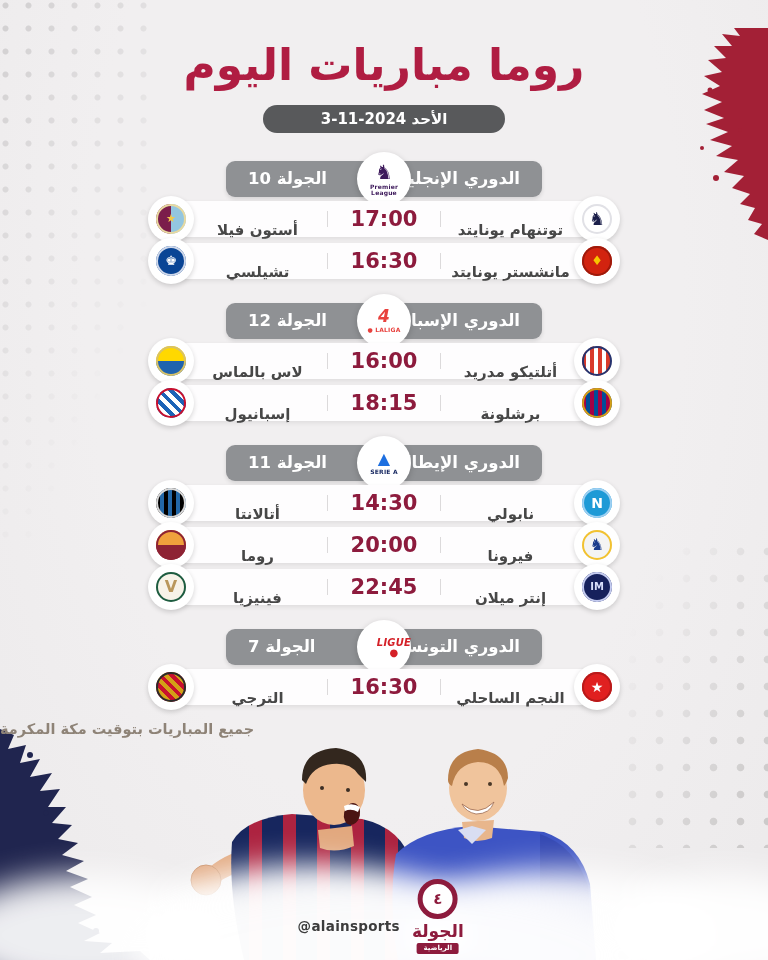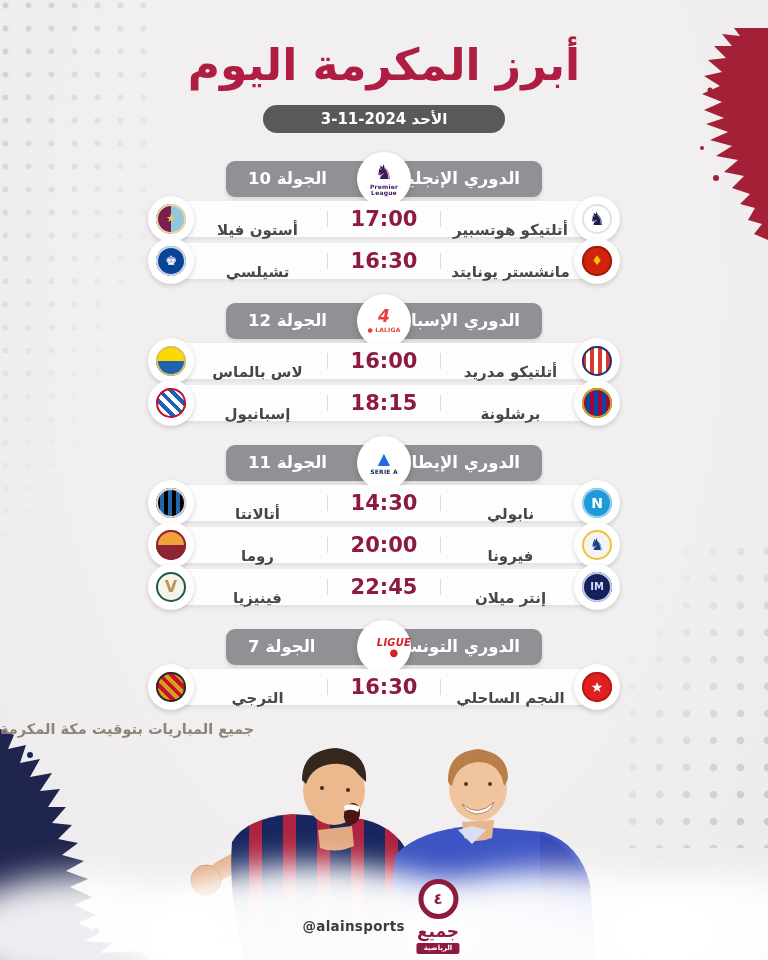--- a/index.html
+++ b/index.html
@@ -82,39 +82,39 @@
 <svg class="splat-red" viewBox="0 0 110 215" aria-hidden="true">
   <path fill="currentColor" d="M110 0 L110 212 96 206 104 196 90 192 97 180 82 176 92 166 74 160 86 148 66 144 80 132 58 128 74 118 52 112 70 104 48 96 66 90 46 82 64 74 44 66 62 58 46 48 64 44 50 32 68 30 56 18 74 18 64 6 82 8 76 0 Z"></path>
   <circle fill="currentColor" cx="68" cy="22" r="3"></circle>
     <circle fill="currentColor" cx="52" cy="62" r="2.5"></circle>
   <circle fill="currentColor" cx="58" cy="150" r="3"></circle>
     <circle fill="currentColor" cx="82" cy="102" r="2"></circle>
   <circle fill="currentColor" cx="44" cy="120" r="2"></circle>
 </svg>
 
 <main class="content">
-  <h1 class="page-title">أبرز المكرمة اليوم</h1>
+  <h1 class="page-title">روما مباريات اليوم</h1>
   <div class="date-pill">الأحد 2024-11-3</div>
   <div class="sections" id="sections">
       <section class="league-section">
         <div class="league-header">
           <span class="league-name">الدوري الإنجليزي</span>
           <div class="logo-circle">
             <span class="logo-glyph" style="color: rgb(61, 25, 91); font-size: 20px;">♞</span>
             <span class="logo-caption" style="color: rgb(61, 25, 91); font-size: 6px;">Premier League</span>
           </div>
           <span class="league-round">الجولة 10</span>
         </div>
         <div class="match-row">
           <span class="badge b1">
             <span class="badge-inner" style="background: rgb(255, 255, 255); box-shadow: rgb(225, 225, 230) 0px 0px 0px 2px inset;">
               <span class="badge-glyph" style="color: rgb(27, 31, 74); font-size: 18px;">♞</span>
             </span>
           </span>
-          <span class="team-name">أتلتيكو هوتسبير</span>
+          <span class="team-name">توتنهام يونايتد</span>
           <div class="vsep"></div>
           <span class="match-time">17:00</span>
           <div class="vsep"></div>
           <span class="team-name">أستون فيلا</span>
           <span class="badge b2">
             <span class="badge-inner" style="background: linear-gradient(90deg, rgb(123, 30, 75) 0px, rgb(123, 30, 75) 50%, rgb(147, 198, 224) 50%, rgb(147, 198, 224) 100%); box-shadow: rgb(232, 217, 160) 0px 0px 0px 2px inset;">
               <span class="badge-glyph" style="color: rgb(242, 201, 76); font-size: 11px;">★</span>
             </span>
           </span>
         </div>
@@ -298,18 +298,18 @@
     </g>
   </svg>
   <div class="smoke s1"></div>
   <div class="smoke s2"></div>
   <div class="smoke s3"></div>
   <div class="smoke s4"></div>
   <div class="smoke s5"></div>
   <div class="credit-row">
     <div class="brand">
       <span class="brand-circle">٤</span>
-      <span class="brand-name">جميع</span>
+      <span class="brand-name">الجولة</span>
       <span class="brand-sub">الرياضية</span>
     </div>
     <span class="handle">@alainsports</span>
   </div>
 </div>
 
 </body></html>

